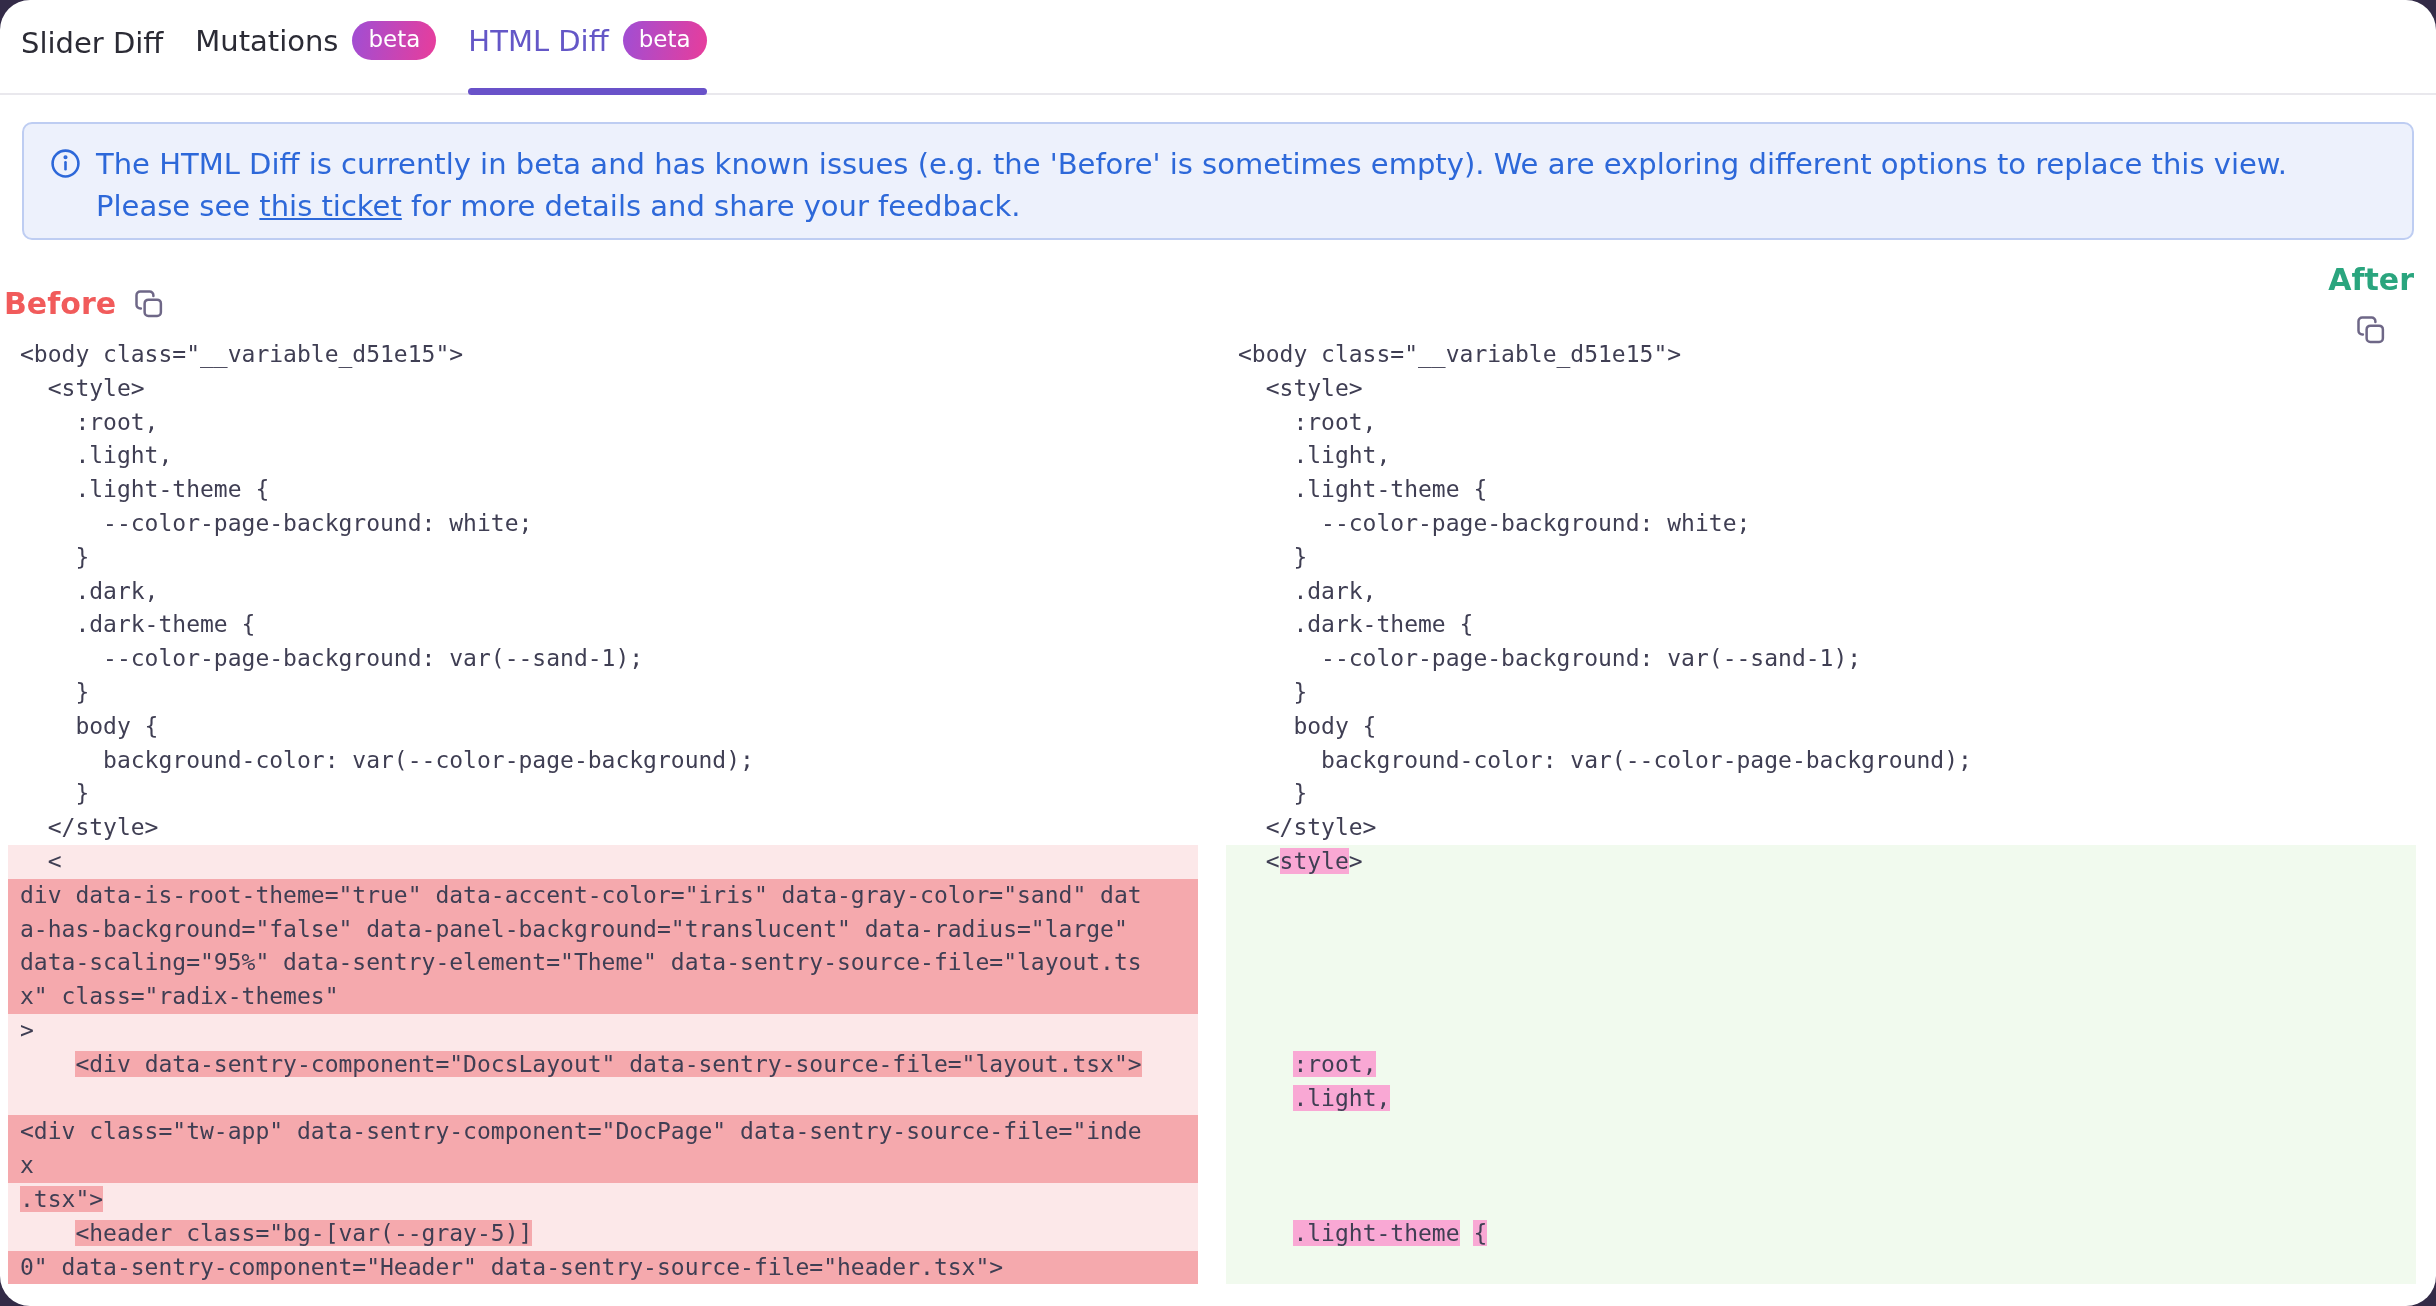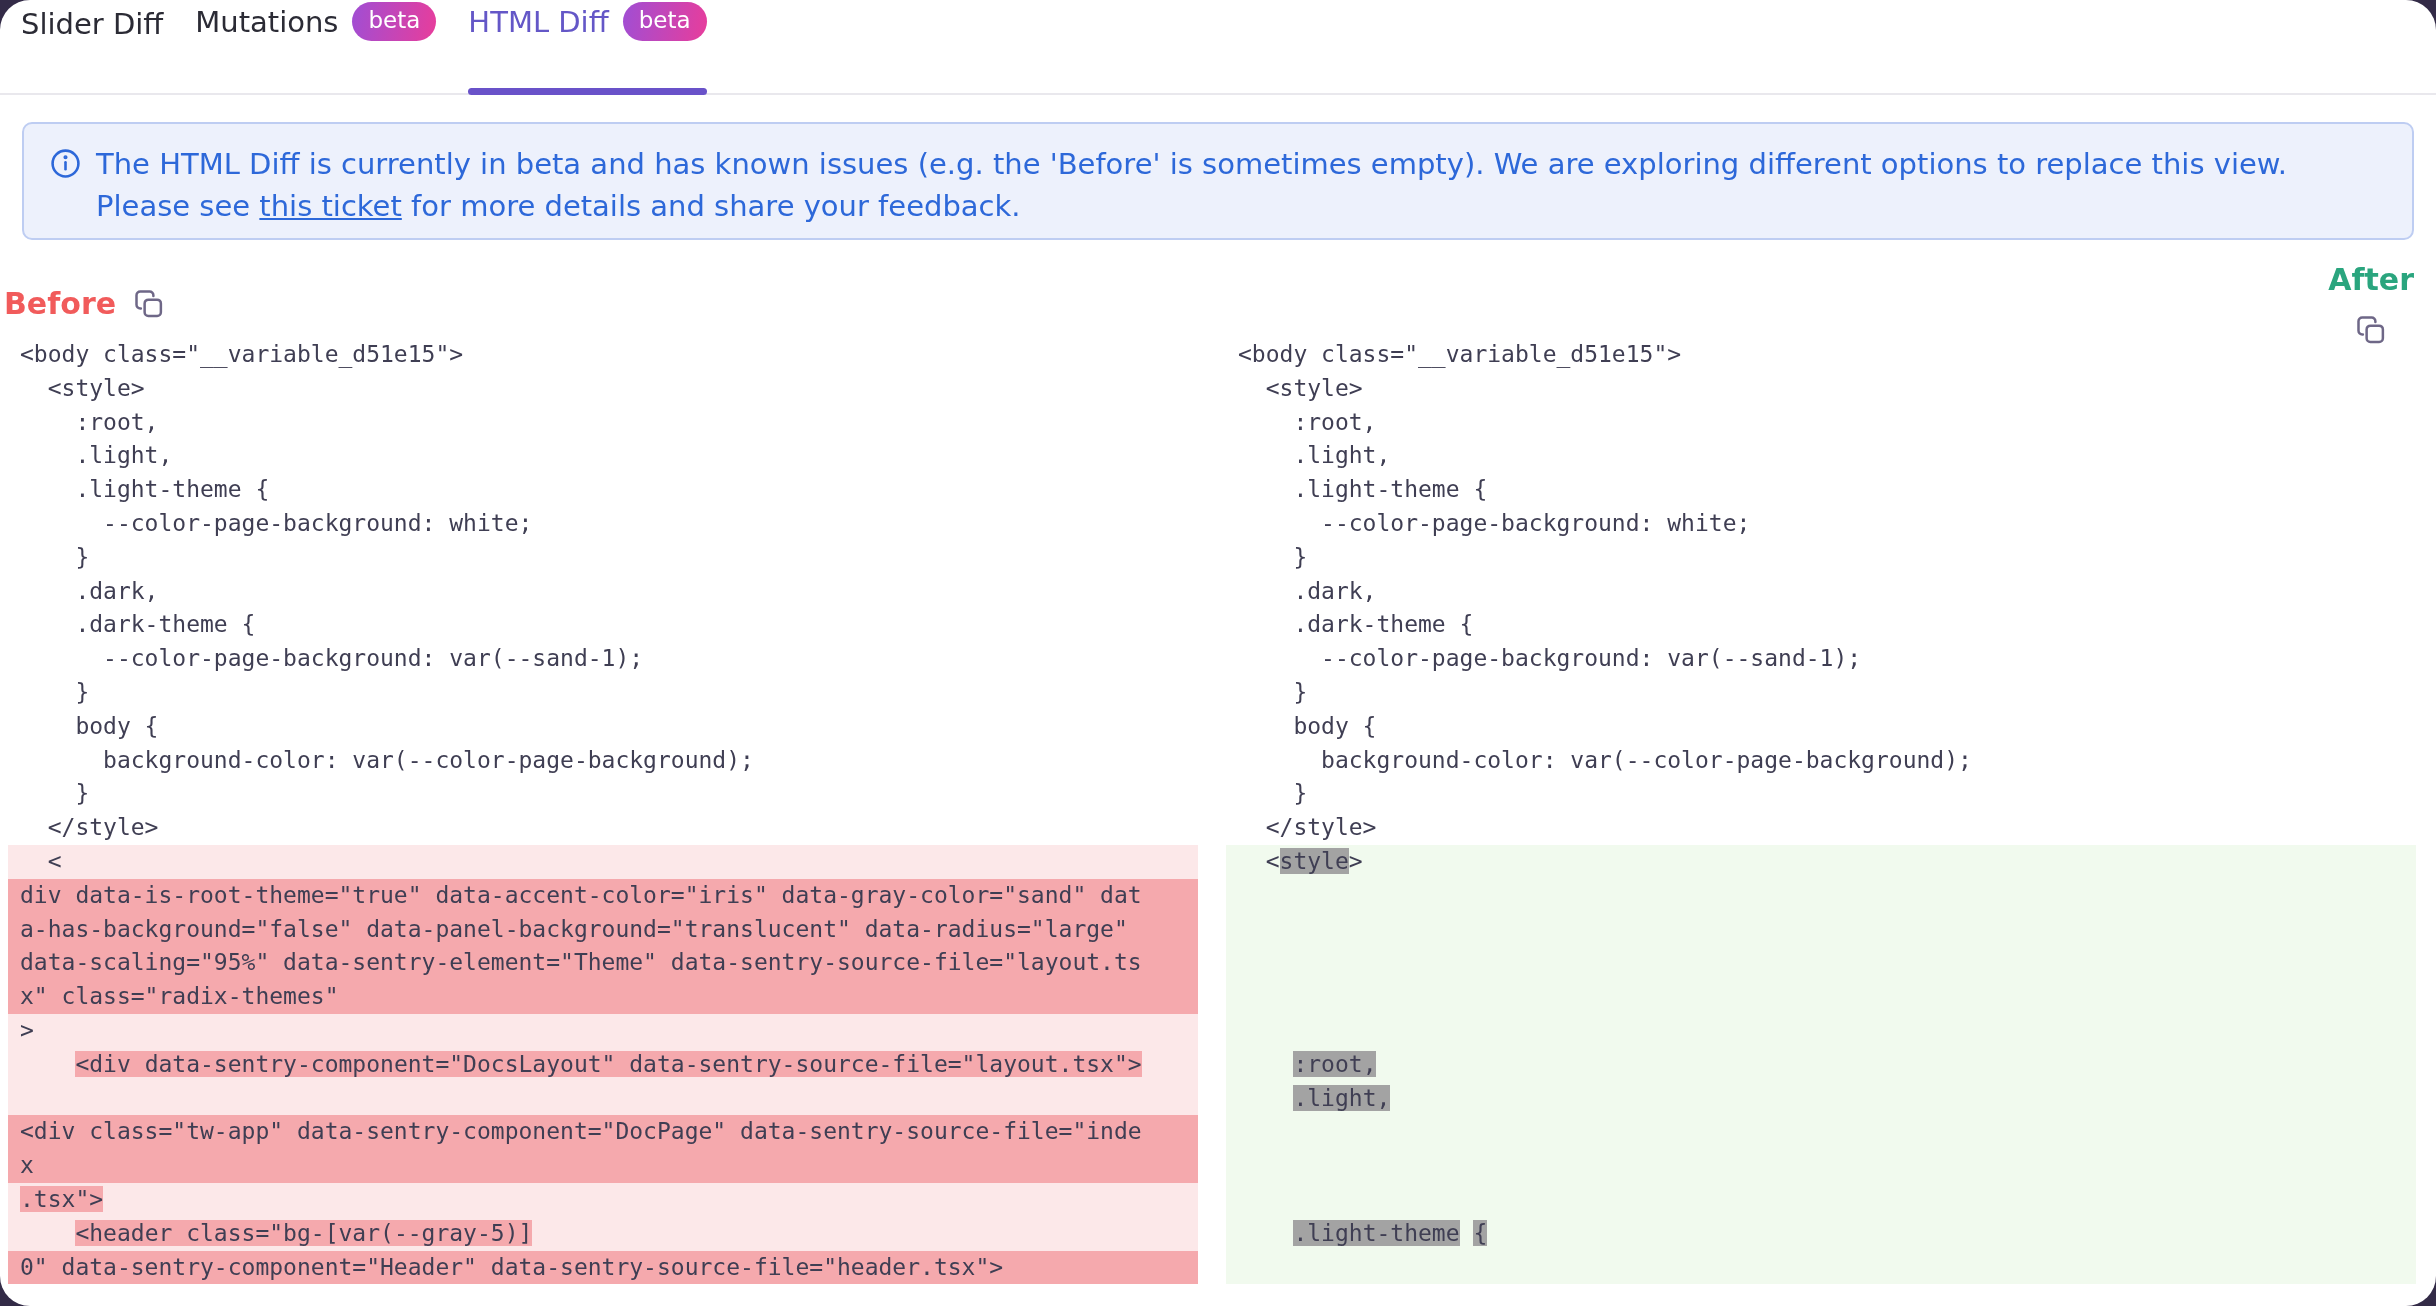--- a/index.html
+++ b/index.html
@@ -22,21 +22,21 @@
     border-bottom:2px solid #E9E8ED;
     display:flex;align-items:flex-end;
     padding-left:21px;
     box-sizing:border-box;
     gap:32px;
   }
   .tab{
     position:relative;
     display:flex;align-items:center;gap:14px;
     font-size:29px;color:#2B2B35;
-    padding-bottom:52px;
+    padding-bottom:33px;
     cursor:pointer;
     white-space:nowrap;
   }
   .tab.active{color:#6457C7;text-align:right;}
   .tab.active::after{
     content:"";position:absolute;left:0;right:0;bottom:-2px;height:7px;
     background:#6952C9;border-radius:6px;
   }
   .beta-pill{
     background:linear-gradient(100deg,#A04ED4 0%,#E83D9B 100%);
@@ -81,21 +81,21 @@
   .panel.after{left:1226px;}
   .code-line{
     white-space:pre;
     min-height:33.8px;
     padding-left:12px;
   }
   .code-line.del-l{background:#FCE8E9;}
   .code-line.del-d{background:#F5A9AD;}
   .code-line.add-l{background:#F1FAEE;}
   .mark-del{background:#F5A9AD;}
-  .mark-add{background:#a3a3a3;}
+  .mark-add{background:#f9a8d4;}
 </style>
 </head>
 <body>
 
 <div class="page">
 
   <div class="tabbar">
     <div class="tab">
       <span>Slider Diff</span>
     </div>

